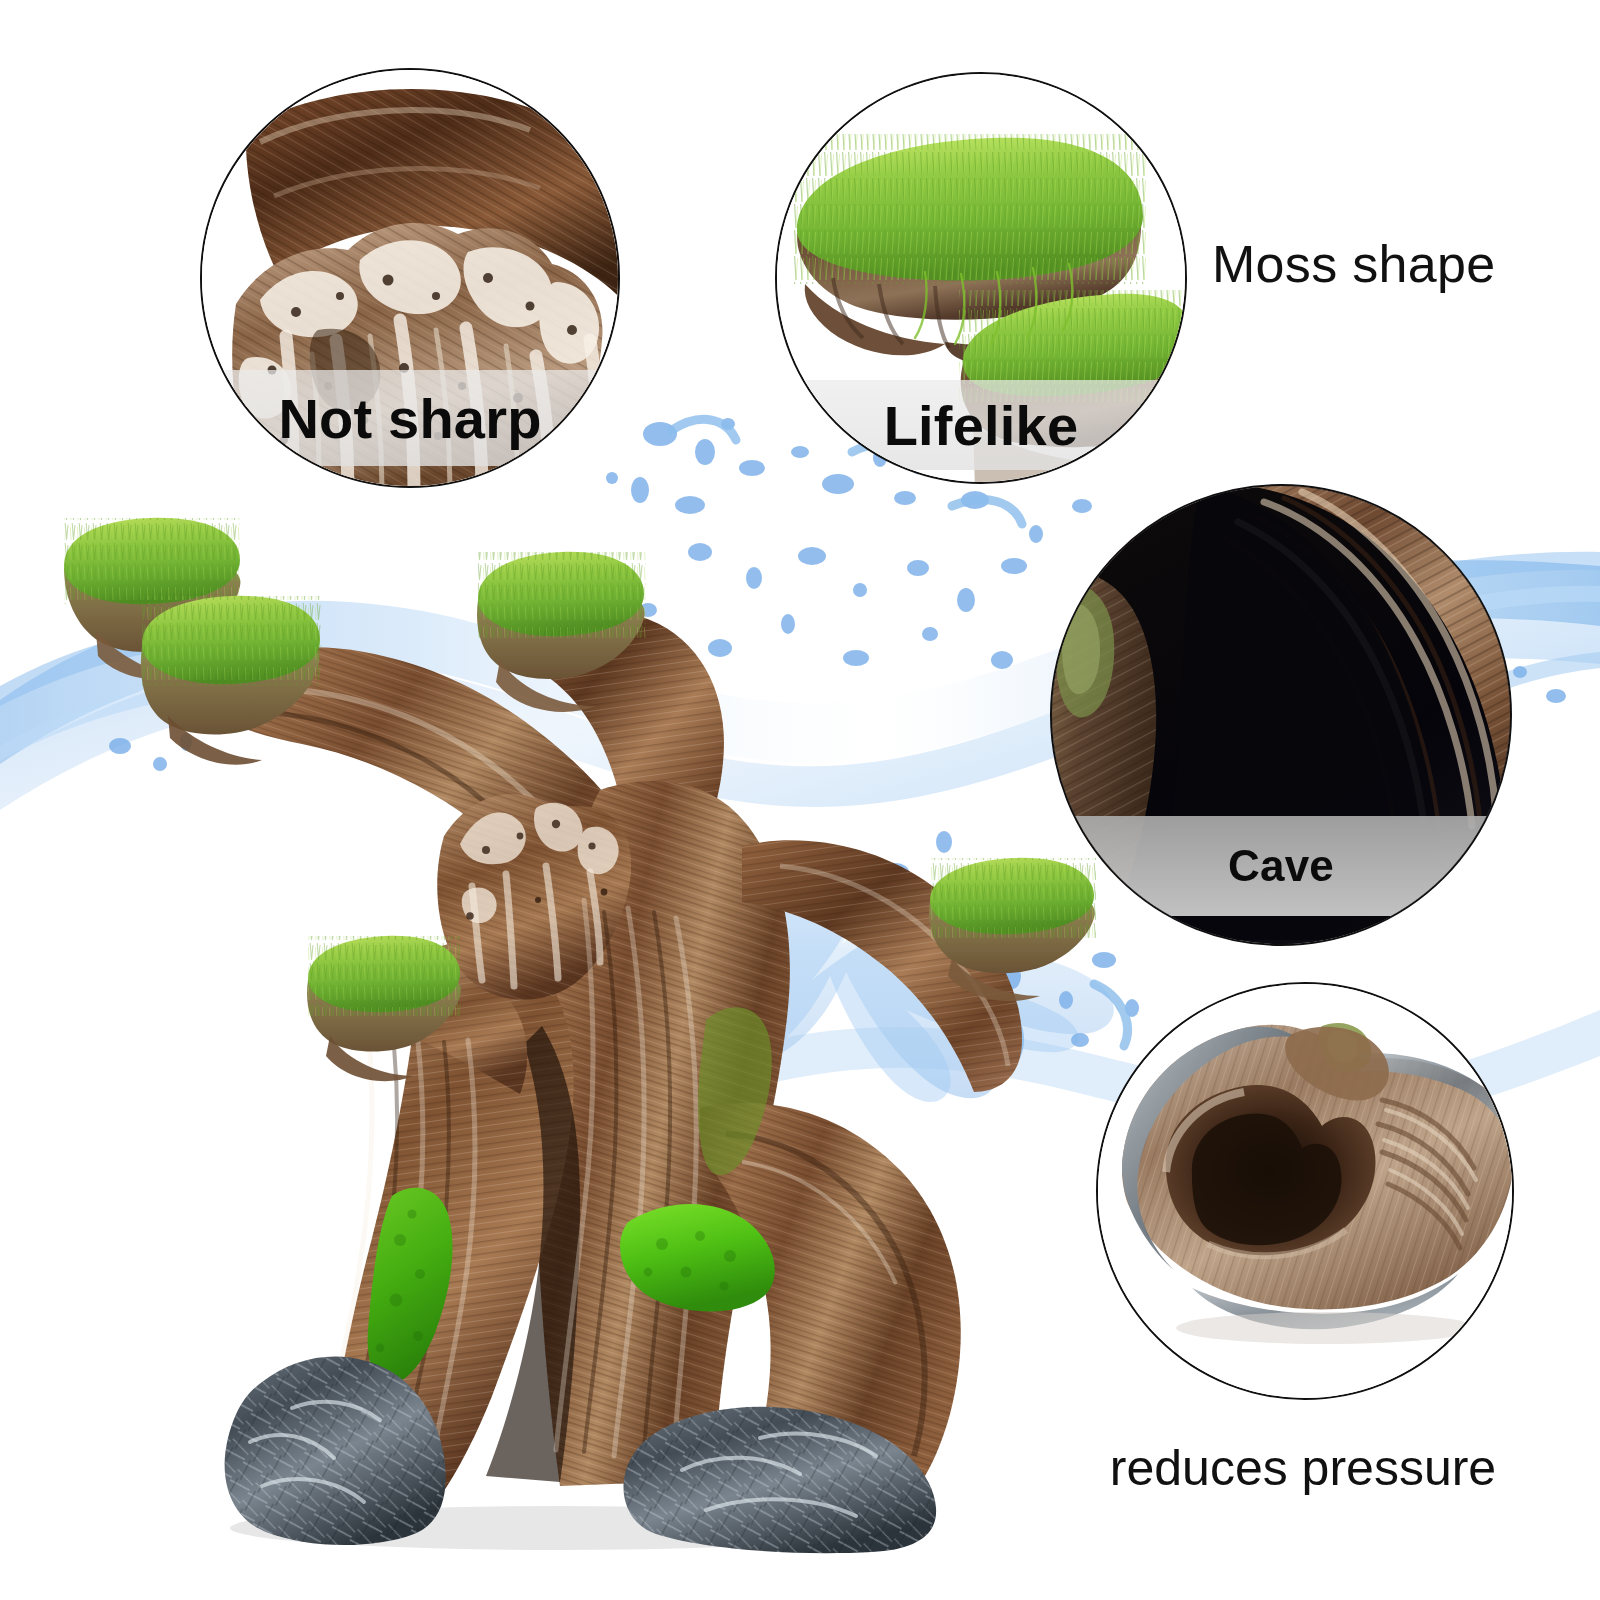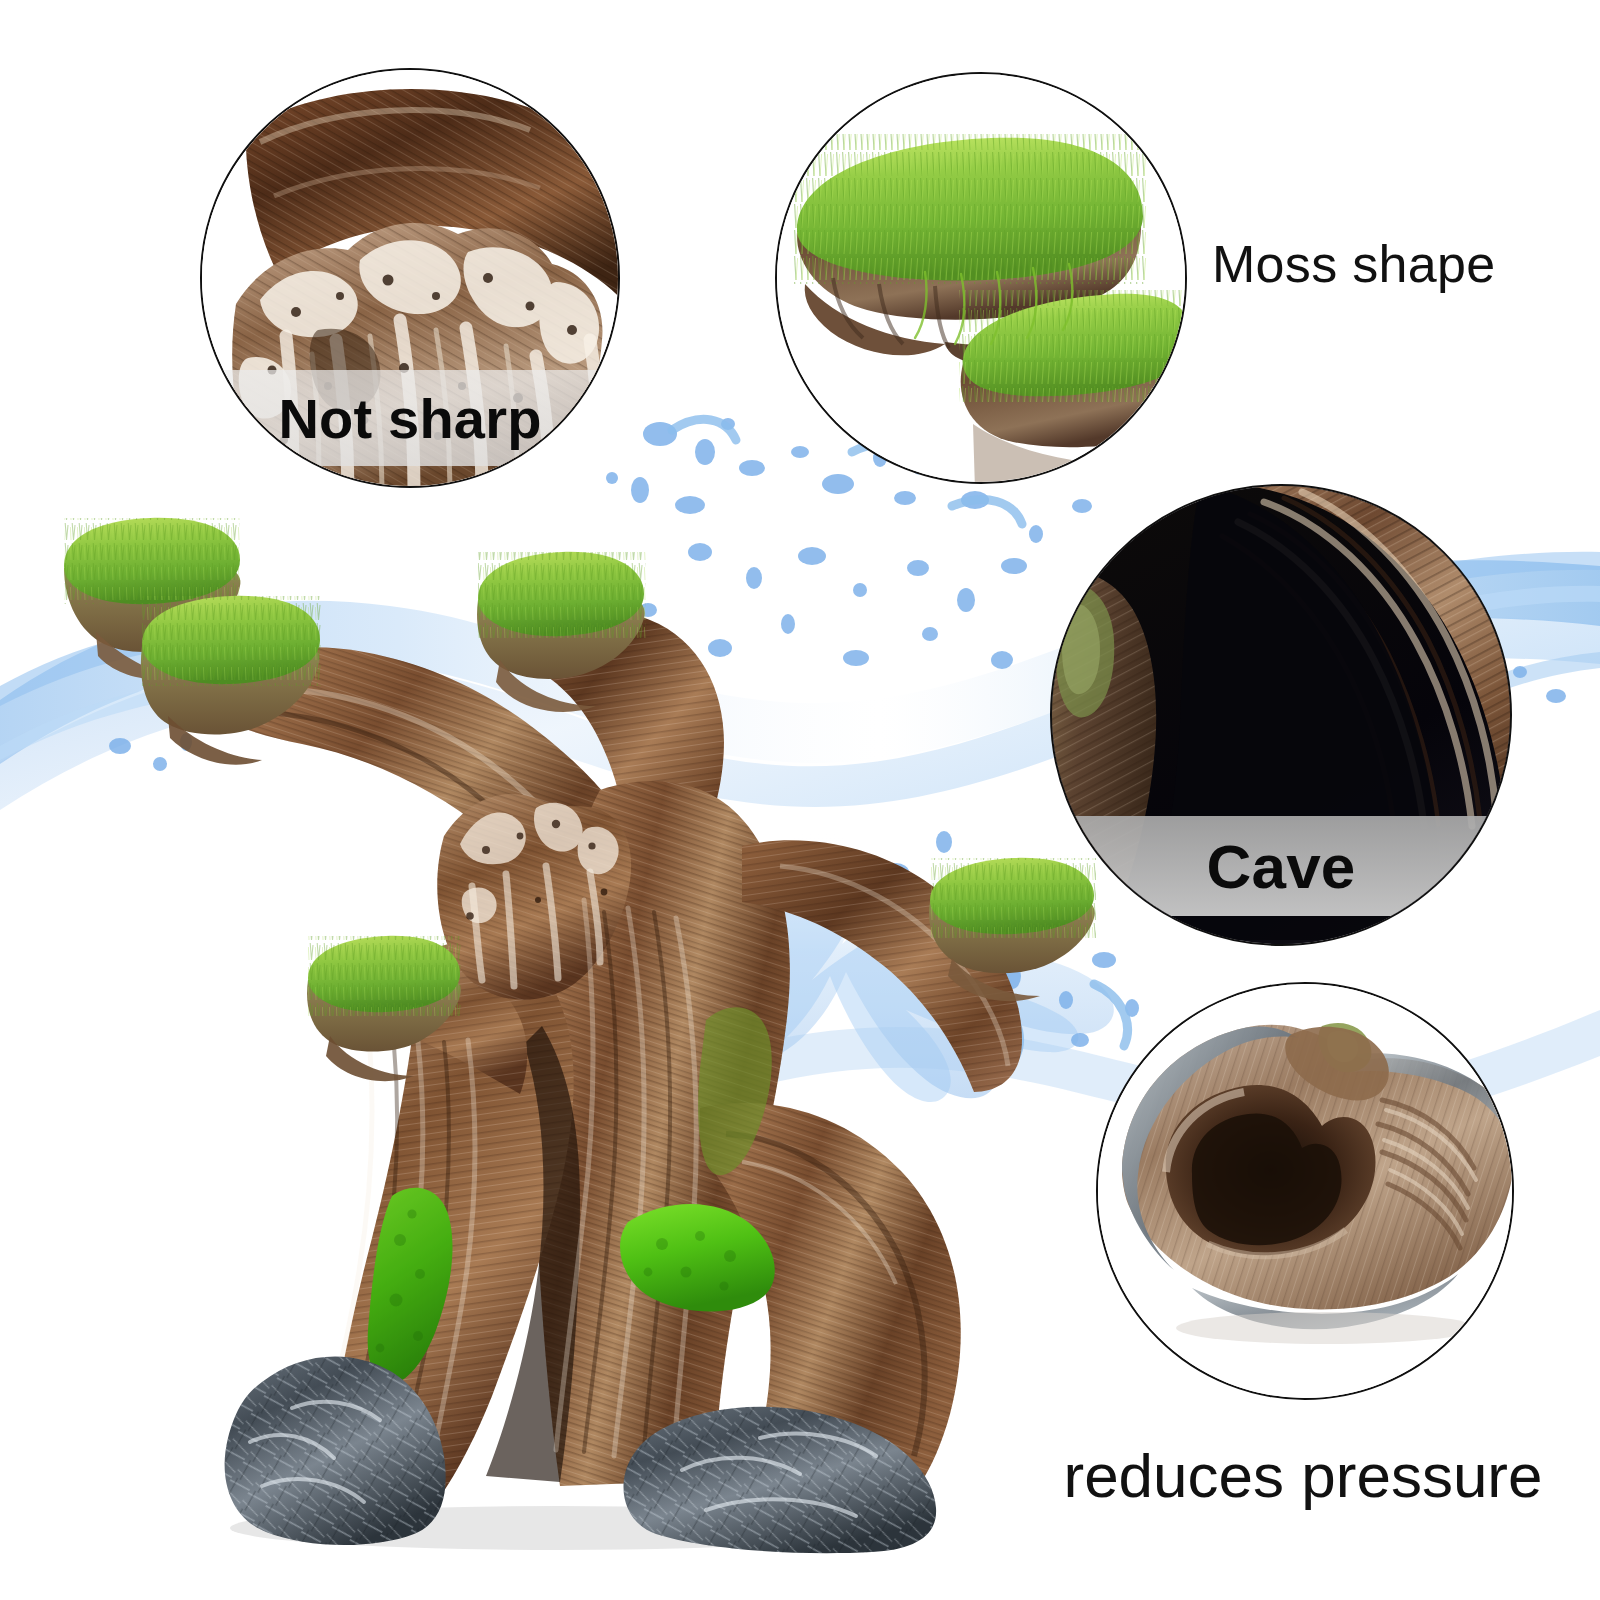--- a/index.html
+++ b/index.html
@@ -598,20 +598,23 @@
 
         <g stroke="#7fc02e" stroke-width="2.4" stroke-linecap="round" opacity="0.8" fill="none">
           <path d="M150,200 C 154,226 150,250 140,266"></path>
           <path d="M186,202 C 192,230 190,254 180,272"></path>
           <path d="M222,200 C 228,228 226,254 216,272"></path>
           <path d="M258,196 C 264,224 262,248 252,266"></path>
           <path d="M294,192 C 300,218 298,240 288,258"></path>
         </g>
       </svg>
     </div>
+    <div class="labelbar" style="top:306px;height:90px;">
+      <span class="labeltext" style="font-size:56px;">Lifelike</span>
+    </div>
   </div>
 
   <div class="callout" style="left:1050px;top:484px;width:462px;height:462px;">
     <div class="photo">
       <svg width="468" height="468" viewBox="0 0 468 468" aria-hidden="true">
         <defs>
           <linearGradient id="cvWall" x1="0" y1="0" x2="0.5" y2="1">
             <stop offset="0" stop-color="#a07a5c"></stop>
             <stop offset="0.25" stop-color="#6d4830"></stop>
             <stop offset="0.5" stop-color="#b08c6c"></stop>
@@ -663,21 +666,21 @@
           <path d="M200,30 C 258,56 306,108 338,170 C 366,226 382,288 388,340"></path>
           <path d="M172,52 C 226,82 270,132 300,192 C 326,244 340,300 344,346"></path>
         </g>
 
         <path d="M150,0 C 206,12 258,48 300,104 C 344,164 372,244 384,324
                  C 392,382 394,428 390,456 L 96,456 C 112,398 126,320 130,240
                  C 134,148 138,62 150,0 Z" fill="#07060c" opacity="0.92"></path>
       </svg>
     </div>
     <div class="labelbar" style="top:330px;height:100px;background:linear-gradient(to bottom,rgba(170,170,170,.92),rgba(205,205,205,.94));">
-      <span class="labeltext" style="font-size:62px;text-align:center;">Cave</span>
+      <span class="labeltext" style="font-size:44px;text-align:center;">Cave</span>
     </div>
   </div>
 
   <div class="callout" style="left:1096px;top:982px;width:418px;height:418px;">
     <div class="photo">
       <svg width="424" height="424" viewBox="0 0 424 424" aria-hidden="true">
         <defs>
           <linearGradient id="hdShell" x1="0.1" y1="0" x2="0.8" y2="1">
             <stop offset="0" stop-color="#c3ab96"></stop>
             <stop offset="0.3" stop-color="#9b7c62"></stop>
@@ -749,17 +752,17 @@
         <path d="M196,52 C 226,38 268,44 286,70 C 300,90 292,114 268,118
                  C 238,122 196,96 190,72 C 188,62 190,56 196,52 Z" fill="#8d6a4b" opacity="0.9"></path>
 
         <ellipse cx="230" cy="346" rx="150" ry="16" fill="#d8d2cc" opacity="0.5"></ellipse>
       </svg>
     </div>
   </div>
 
   <div class="freetext" style="left:1212px;top:234px;font-size:52px;">Moss shape</div>
 
-  <div class="freeblock" style="left:1058px;top:1438px;width:490px;font-size:62px;">
+  <div class="freeblock" style="left:1058px;top:1438px;width:490px;font-size:50px;">
     <div>reduces pressure</div>
   </div>
 
 </div>
 
 </body></html>

